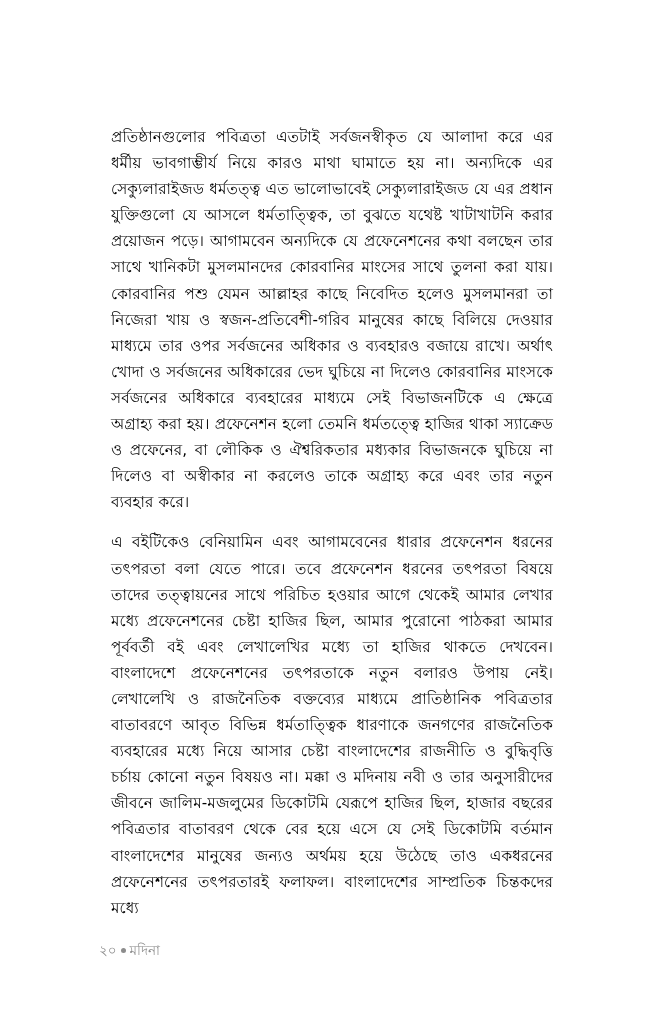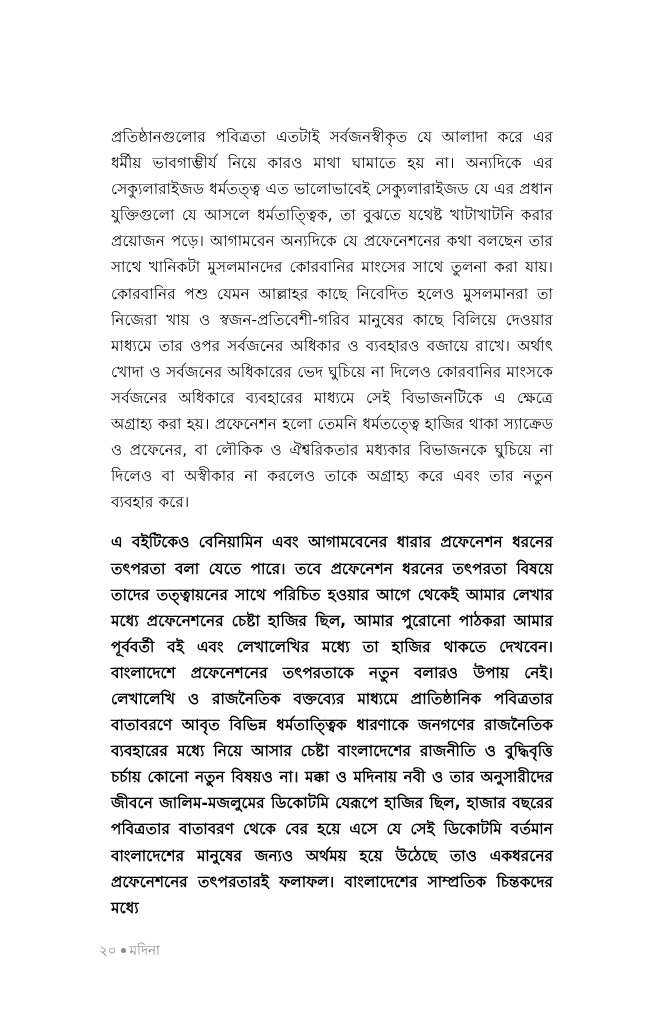--- a/index.html
+++ b/index.html
@@ -38,21 +38,20 @@
     font-size: 15.2px;
     line-height: 26.1px;
     color: #000000;
     letter-spacing: 0.1px;
     word-spacing: 0.2px;
     font-family: "DejaVu Sans", "Liberation Sans", sans-serif;
   }
 
   .para + .para {
     margin-top: 14px;
-    font-weight: bold;
   }
 
   
   .para:last-child {
     text-align-last: left;
   }
 
   .para.full-justify {
     text-align-last: left;
   }

